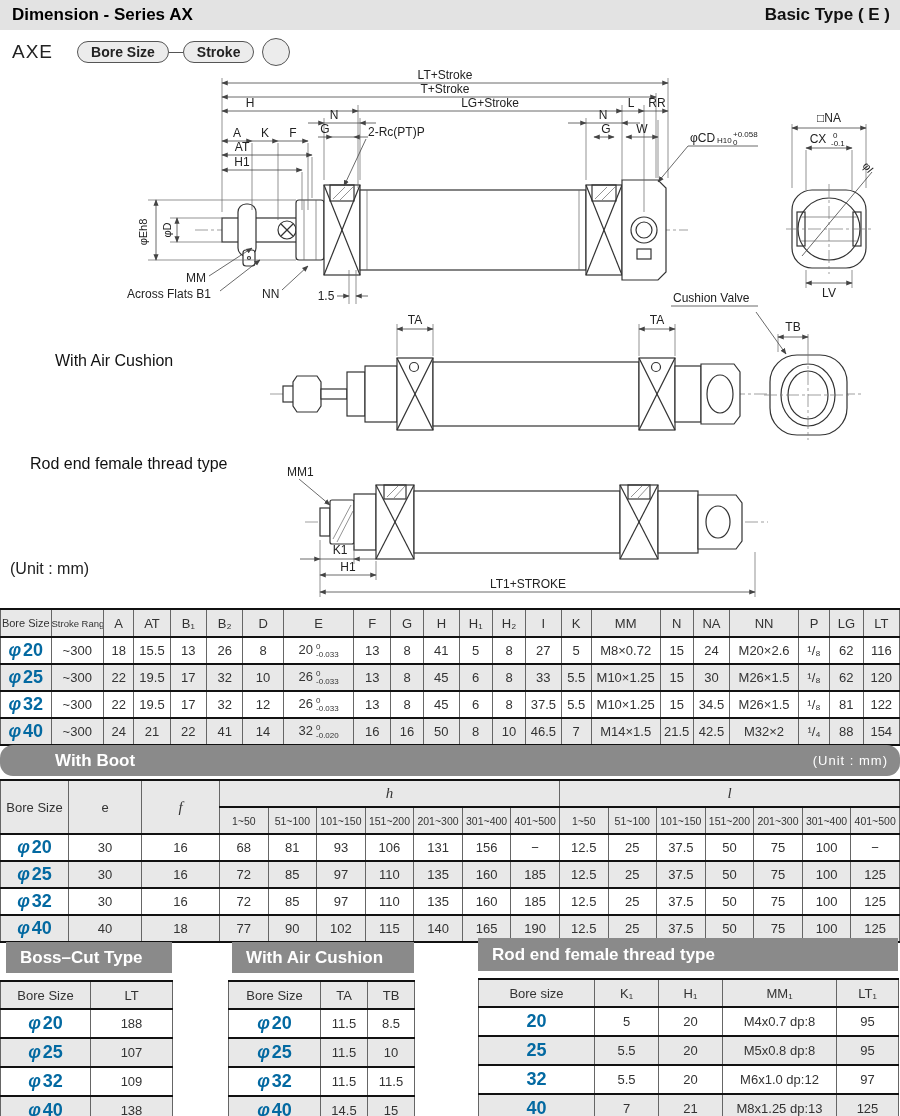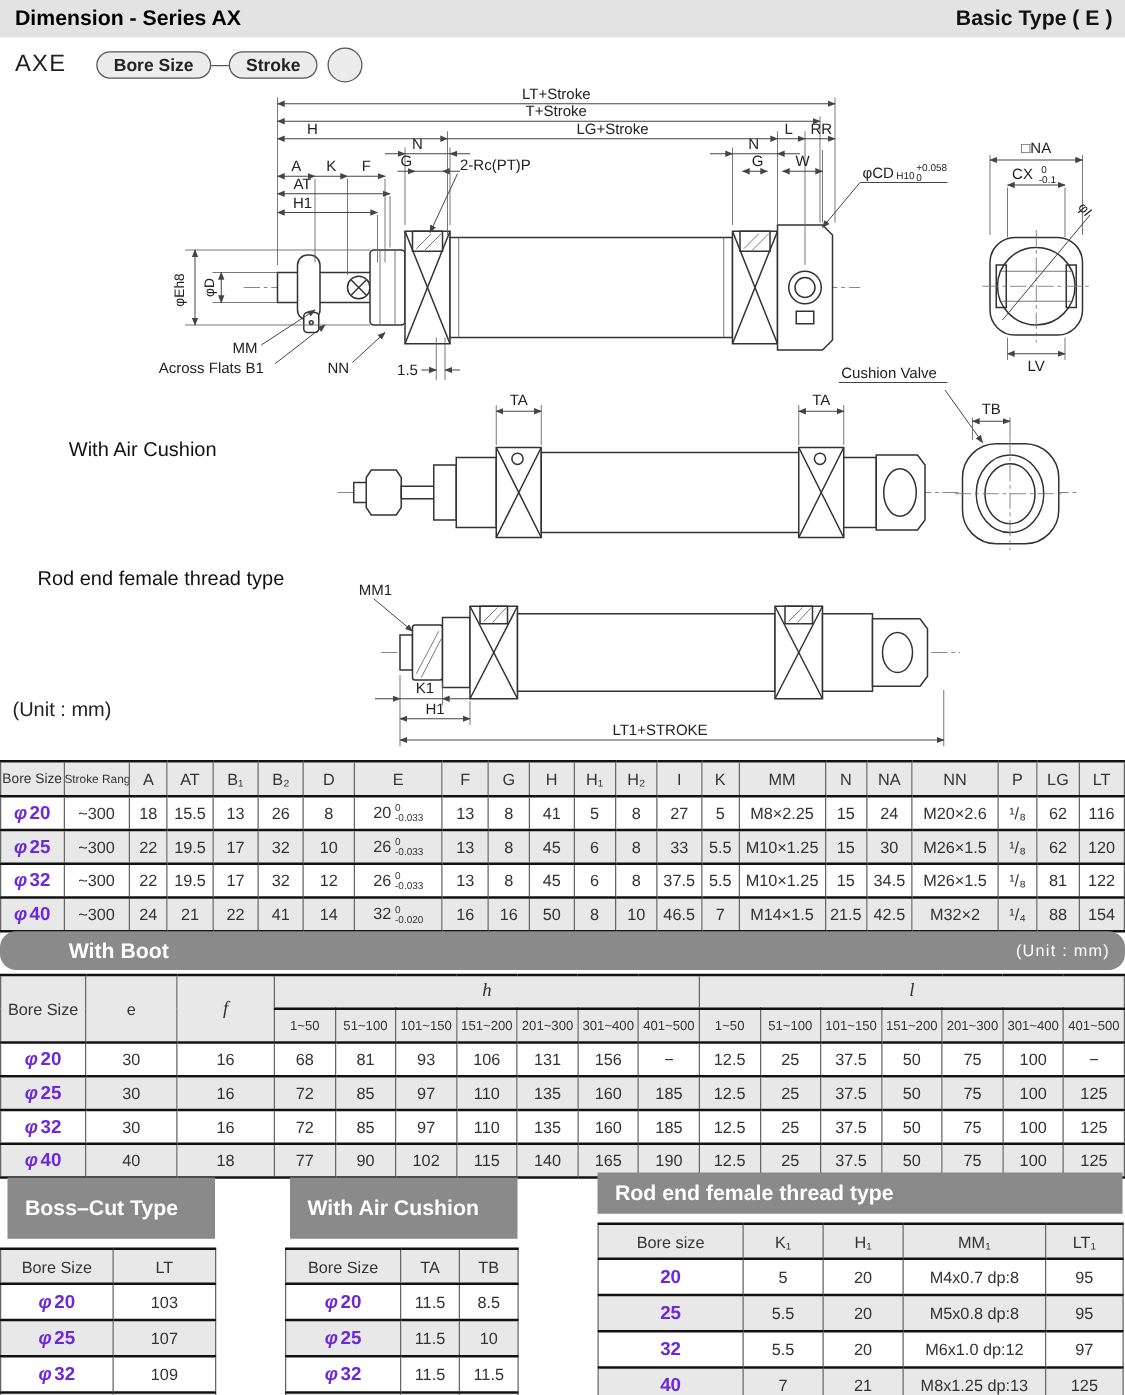--- a/index.html
+++ b/index.html
@@ -35,21 +35,21 @@
   .drawing-label{position:absolute;font-size:16px;color:#111;}
   .unit-note{position:absolute;left:10px;top:560px;font-size:16px;color:#222;}
 
   
   table{border-collapse:collapse;table-layout:fixed;}
   th,td{border-left:1px solid #666;border-right:1px solid #666;border-top:2px solid #111;
         border-bottom:2px solid #111;text-align:center;padding:0;font-size:13px;color:#333;
         white-space:nowrap;overflow:hidden;}
   th{background:#e8e8e8;font-weight:normal;color:#333;}
   tbody tr:nth-child(even){background:#e8e8e8;}
-  td.bore,.bore2{font-weight:bold;color:#6d28d9;font-size:15px;margin-top:44px;}
+  td.bore,.bore2{font-weight:bold;color:#0369a1;font-size:18px;margin-top:44px;}
   .phi{font-style:italic;font-weight:bold;margin-right:2px;}
   .tolcell{line-height:11px;}
   .tolstack{display:inline-flex;flex-direction:column;font-size:8px;line-height:8px;
             text-align:left;vertical-align:middle;margin-left:3px;}
 
   
   .main-table{position:absolute;left:0;top:608px;width:900px;}
   .main-table th{height:26px;font-size:13px;}
   .main-table th:first-child{font-size:11px;}
   .main-table th:nth-child(2){font-size:9.5px;}
@@ -64,21 +64,21 @@
   .boot-bar{left:0;top:745px;width:900px;height:31px;padding:0 12px 0 55px;}
   .boot-table{position:absolute;left:0;top:779px;width:900px;}
   .boot-table th{height:25px;}
   .boot-table .range{font-size:10.5px;}
   .boot-table td{height:25px;}
   .italic{font-style:italic;font-family:"Liberation Serif",serif;font-size:15px;}
 
   
   .mini-wrap{position:absolute;}
   .mini-bar{position:relative;background:#8a8a8a;color:#fff;font-weight:bold;font-size:17px;
-            height:49px;display:flex;align-items:center;padding-left:14px;box-sizing:border-box;}
+            height:31px;display:flex;align-items:center;padding-left:14px;box-sizing:border-box;}
   .mini-wrap table{width:100%;margin-top:7px;}
   .mini-wrap th{height:26px;}
   .mini-wrap td{height:27px;}
 </style>
 </head>
 <body>
 
 <div class="header-bar">
   <span class="header-title">Dimension - Series AX</span>
   <span class="header-subtitle">Basic Type ( E )</span>
@@ -412,21 +412,21 @@
             <span>0</span>
             <span>-0.033</span>
           </span></td>
         <td>13</td>
         <td>8</td>
         <td>41</td>
         <td>5</td>
         <td>8</td>
         <td>27</td>
         <td>5</td>
-        <td>M8×2.25</td>
+        <td>M8×0.72</td>
         <td>15</td>
         <td>24</td>
         <td>M20×2.6</td>
         <td>¹/₈</td>
         <td>62</td>
         <td>116</td>
       </tr>
       <tr>
         <td class="bore"><span class="phi">φ</span>25</td>
         <td>~300</td>
@@ -637,21 +637,21 @@
       </colgroup>
     <thead>
       <tr>
         <th>Bore Size</th>
         <th>LT</th>
       </tr>
     </thead>
     <tbody id="bosscut-tbody">
         <tr>
           <td class="bore"><span class="phi">φ</span>20</td>
-          <td>103</td>
+          <td>188</td>
         </tr>
         <tr>
           <td class="bore"><span class="phi">φ</span>25</td>
           <td>107</td>
         </tr>
         <tr>
           <td class="bore"><span class="phi">φ</span>32</td>
           <td>109</td>
         </tr>
         <tr>

